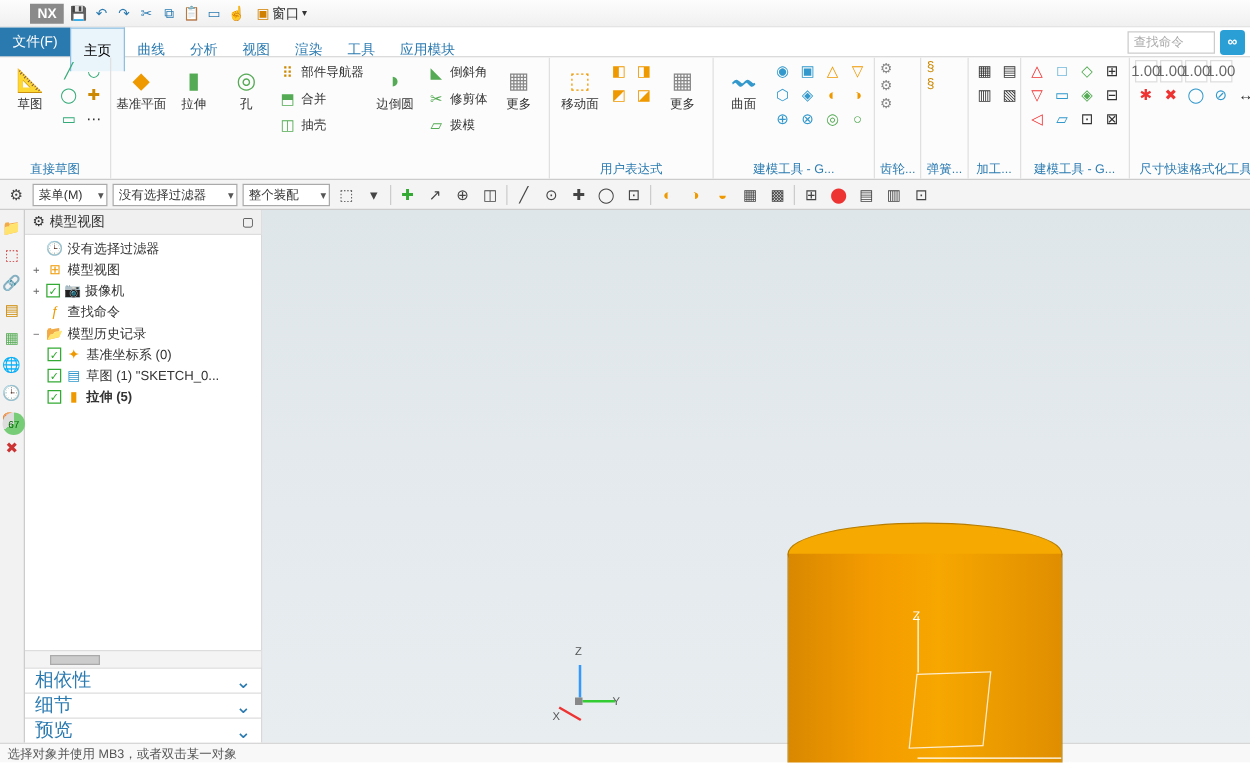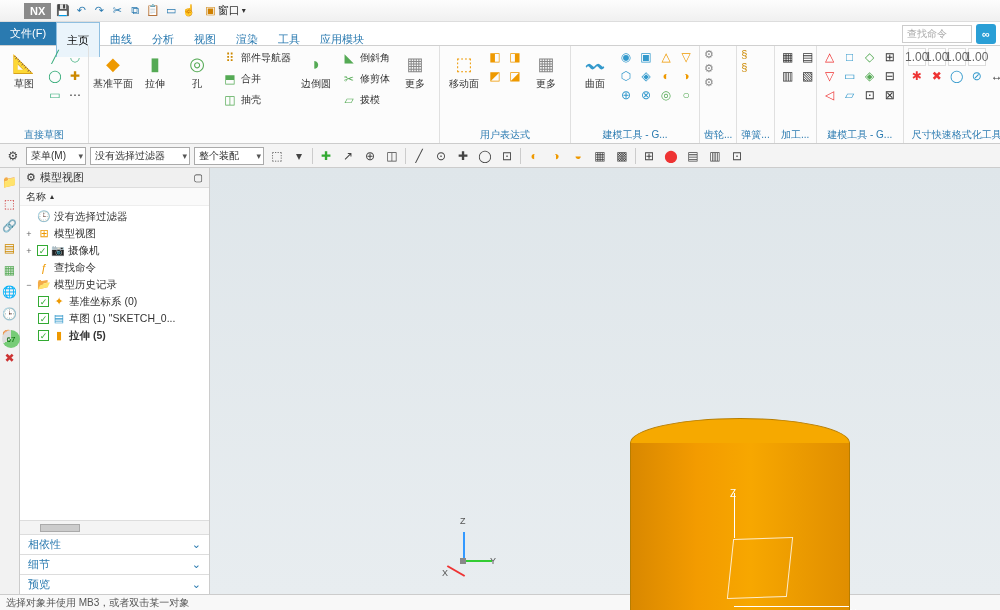--- a/index.html
+++ b/index.html
@@ -54,21 +54,21 @@
   .navpanel .hdr .pin { margin-left:auto; font-size:10px; }
   .navpanel .colhdr { height:18px; background:#fafafa; border-bottom:1px solid #eee; padding:0 6px; font-size:10px; display:flex; align-items:center; gap:4px; }
   .tree { flex:1; padding:2px 0; overflow:hidden; }
   .tnode { display:flex; align-items:center; height:17px; font-size:10.5px; padding-left:4px; gap:3px; white-space:nowrap; }
   .tnode.l1 { padding-left:18px; }
   .tw { width:10px; text-align:center; color:#666; font-size:9px; }
   .chk { width:11px; height:11px; border:1px solid #3a3; display:flex; align-items:center; justify-content:center; color:#3a3; font-size:9px; }
   .nic { width:14px; height:14px; display:flex; align-items:center; justify-content:center; font-size:11px; }
   .scroll { height:14px; border-top:1px solid #ddd; background:#f4f4f4; display:flex; align-items:center; }
   .scroll .thumb { width:40px; height:8px; background:#ccc; margin-left:20px; border:1px solid #aaa; }
-  .sect { height:20px; border-top:1px solid #ddd; display:flex; align-items:center; padding:0 8px; color:#2a7ab0; font-size:11px; justify-content:space-between; }
+  .sect { height:20px; border-top:1px solid #ddd; display:flex; align-items:center; padding:0 8px; color:#2a7ab0; font-size:15px; justify-content:space-between; }
   .sect .chev { color:#2a7ab0; }
 
   .viewport { flex:1; background:linear-gradient(#dfe6ea,#e8edf0); position:relative; }
   .cylinder { position:absolute; left:420px; top:250px; width:220px; height:250px; }
   .cyl-top { width:220px; height:50px; background:#f6a900; border-radius:50%; border:1px solid #b77d00; }
   .cyl-body { width:220px; height:210px; background:linear-gradient(90deg,#d98800,#f39b00 30%,#f7a700 55%,#e08e00); margin-top:-25px; border-left:1px solid #b77d00; border-right:1px solid #b77d00; }
   .axis-main { position:absolute; left:520px; top:370px; font-size:10px; color:#fff; }
   .axis-main .z { position:absolute; left:0; top:-50px; }
   .axis-main .y { position:absolute; left:120px; top:70px; }
   .axis-main .cube { position:absolute; left:0; top:0; width:60px; height:60px; border:1px solid rgba(255,255,255,.8); transform:skew(-6deg,-2deg); }
@@ -385,24 +385,20 @@
     <span>🎨</span>
     <span style="color:#c33">✖</span>
   </div>
 
   <div class="navpanel">
     <div class="hdr">
       <span>⚙</span>
       <span style="margin-left:4px">模型视图</span>
       <span class="pin">▢</span>
     </div>
-    <div class="colhdr">
-      <span>名称</span>
-        <span style="font-size:8px">▴</span>
-    </div>
     <div class="tree">
       <div class="tnode">
           <span class="tw"></span>
           <span class="nic">🕒</span>
           <span>没有选择过滤器</span>
         </div>
       <div class="tnode">
           <span class="tw">+</span>
           <span class="nic" style="color:#e90">⊞</span>
           <span>模型视图</span>

